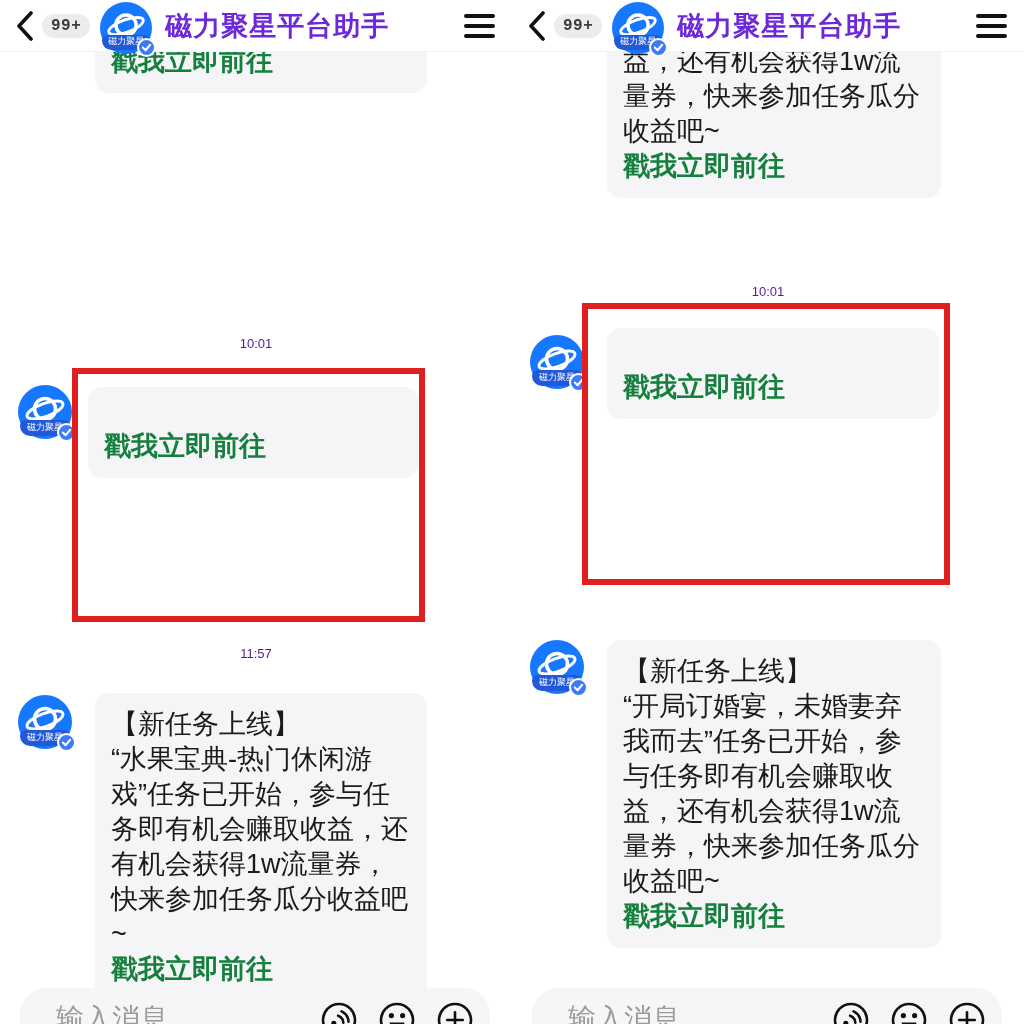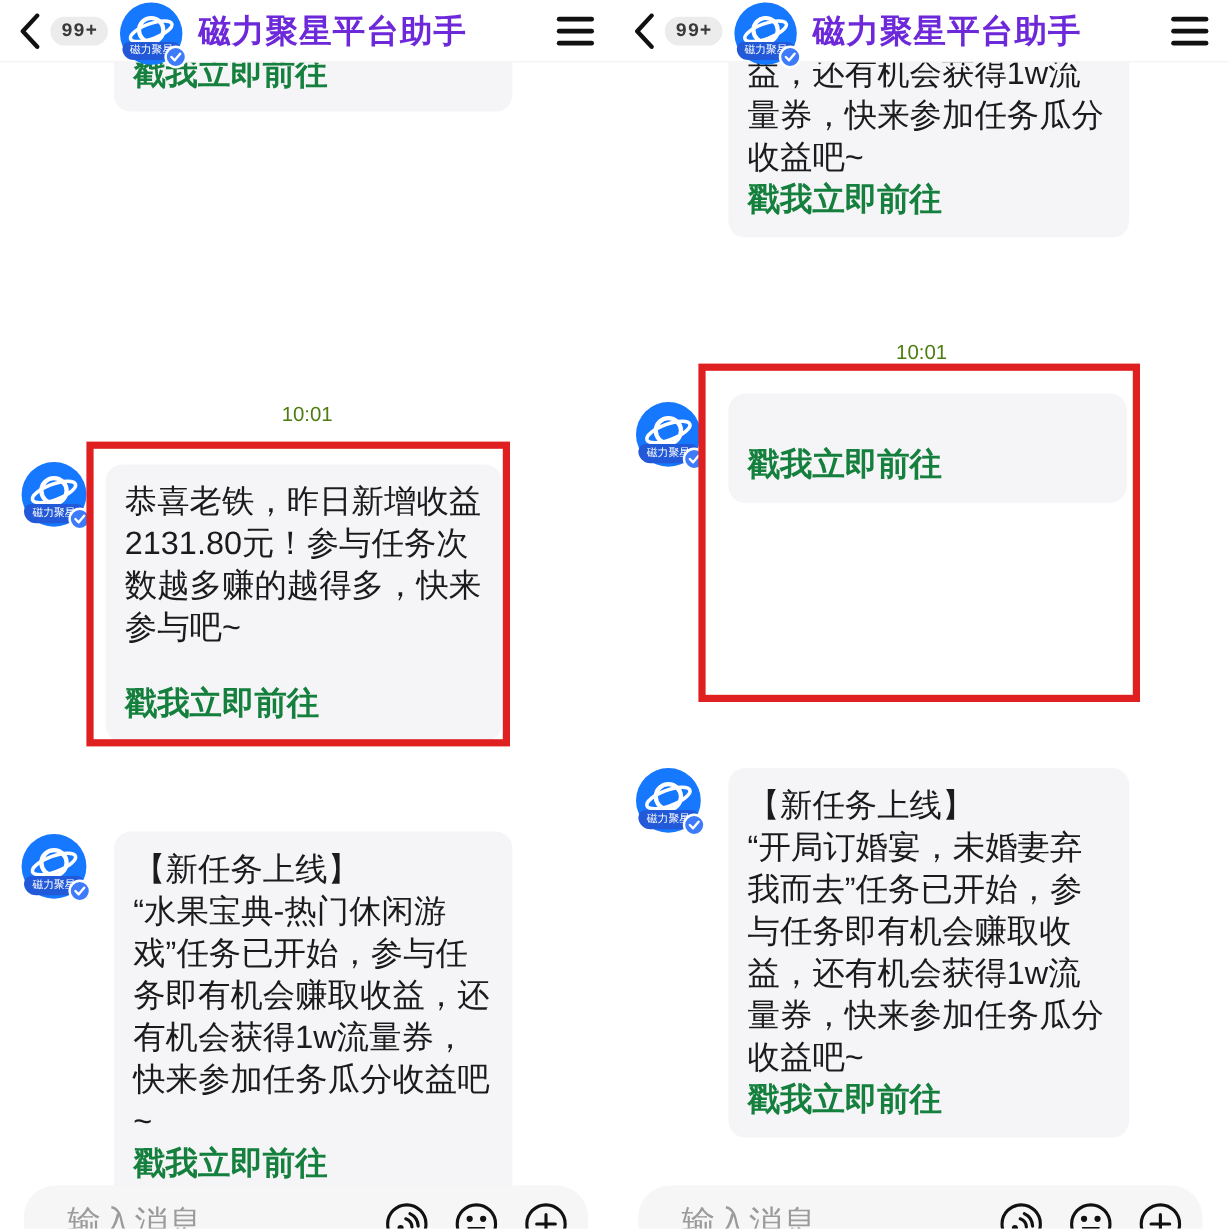--- a/index.html
+++ b/index.html
@@ -35,21 +35,21 @@
   .msg-avatar { position:absolute; z-index:2; }
 
   
   .bubble { position:absolute; background:#f5f5f7; border-radius:14px; padding:14px 16px;
             font-size:27px; line-height:35px; color:#1b1b1d; z-index:1; }
   .bubble .txt { white-space:pre-line; display:block; }
   .bubble .preline { display:block; white-space:nowrap; overflow:hidden; }
   .bubble .link { display:block; color:#15803d; text-decoration:none; cursor:pointer;font-weight:bold; }
   .bubble .link.gap { margin-top:28px; }
   .timestamp { position:absolute; left:0; width:100%; text-align:center;
-               color:#4d7c0f; font-size:17px; z-index:1; }
+               color:#4c1d95; font-size:13px; z-index:1; }
   .redbox { position:absolute; border:6px solid #e02020; z-index:10; background:transparent; }
 
   
   .inputbar { position:absolute; left:20px; top:988px; width:470px; height:60px;
               background:#f6f6f6; border-radius:26px; z-index:30;
               display:flex; align-items:flex-start; }
   .placeholder { margin-left:36px; margin-top:12px; font-size:28px; color:#9b9b9b; }
   .iconrow { margin-left:auto; margin-right:16px; margin-top:13px; display:flex; gap:20px; }
   .iconrow svg { display:block; }
 </style>
@@ -76,25 +76,25 @@
         </div>
         <div class="ribbon">磁力聚星</div>
         <div class="check">
           <svg width="11" height="11" viewBox="0 0 12 12">
               <polyline points="2,6 5,9 10,3" fill="none" stroke="#fff" stroke-width="2.2" stroke-linecap="round" stroke-linejoin="round"></polyline>
             </svg>
         </div>
       </div>
     </div>
     <div class="bubble" style="left:88px; top:387px; width:330px;">
-      <span class="txt">恭喜老铁，昨日新增收益2131.80元！参与任务次数越多赚的越得多，快来参与吧~</span>
       <a class="link gap">戳我立即前往</a>
     </div>
     <div class="redbox" style="left:72px; top:368px; width:353px; height:254px;"></div>
 
+    <div class="timestamp" style="top:646px;">11:57</div>
 
     <div class="msg-avatar" style="left:18px; top:695px;">
       <div class="avatar">
         <div class="circle">
           <svg width="54" height="54" viewBox="0 0 54 54">
             <circle cx="27" cy="24" r="10.5" fill="none" stroke="#fff" stroke-width="3.6"></circle>
             <ellipse cx="27" cy="25" rx="19" ry="6.5" fill="none" stroke="#fff" stroke-width="3" transform="rotate(-20 27 25)"></ellipse>
           </svg>
         </div>
         <div class="ribbon">磁力聚星</div>

